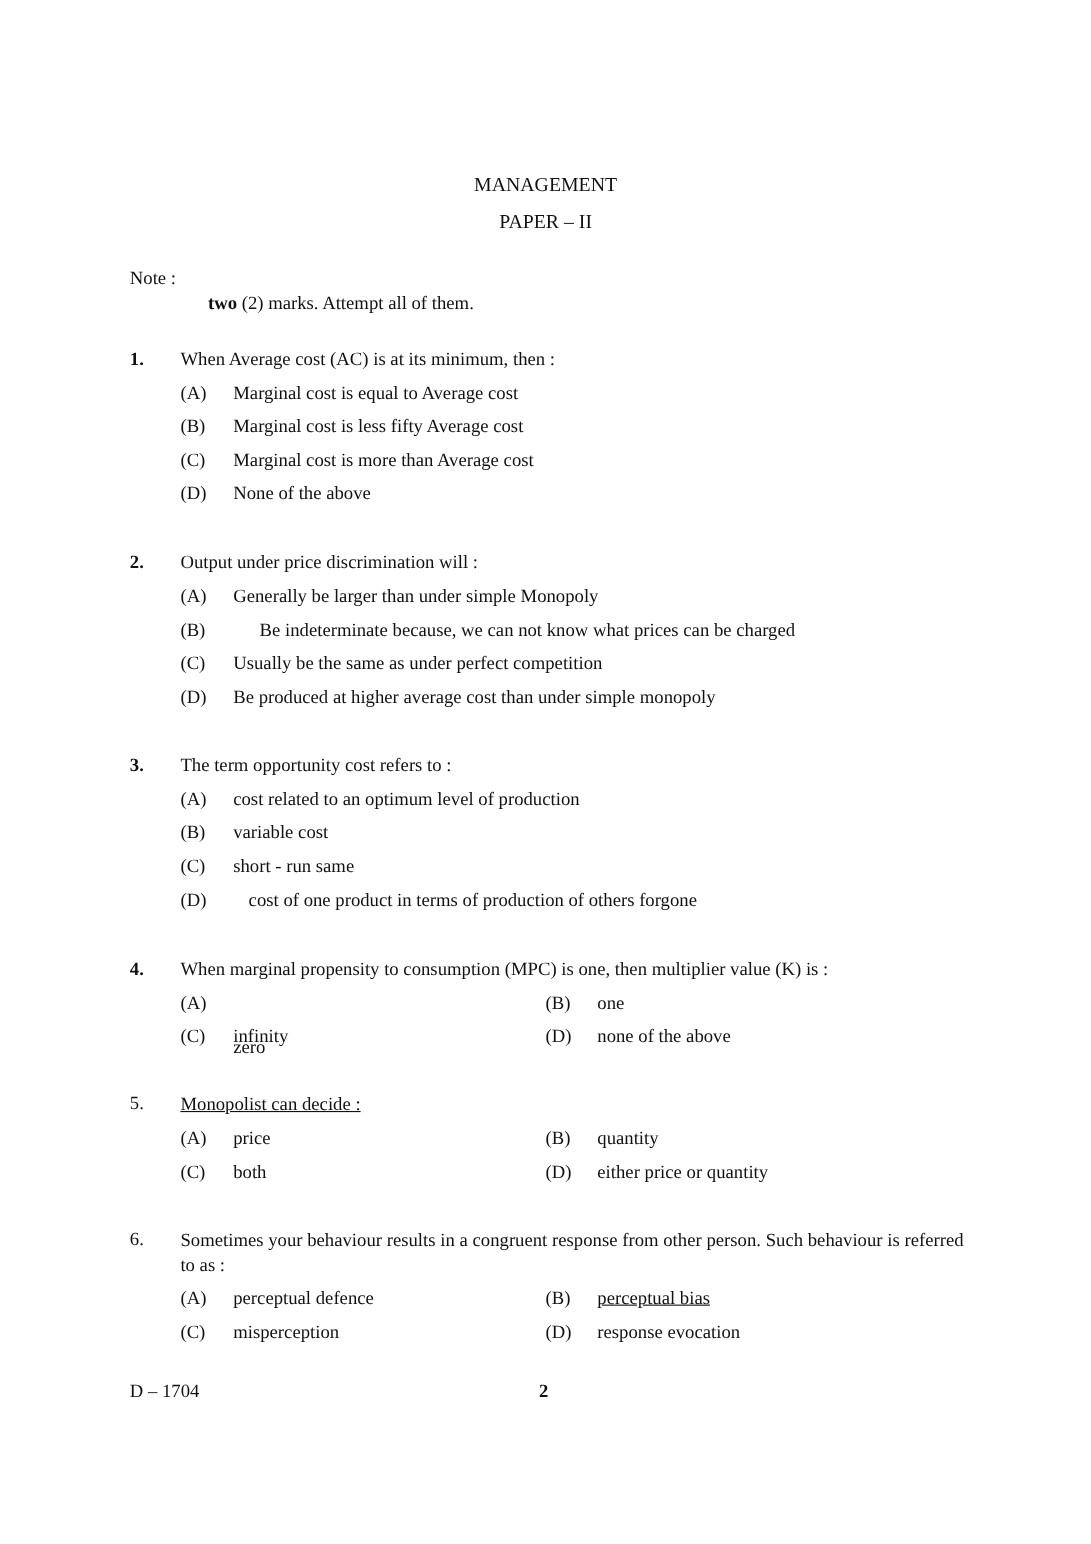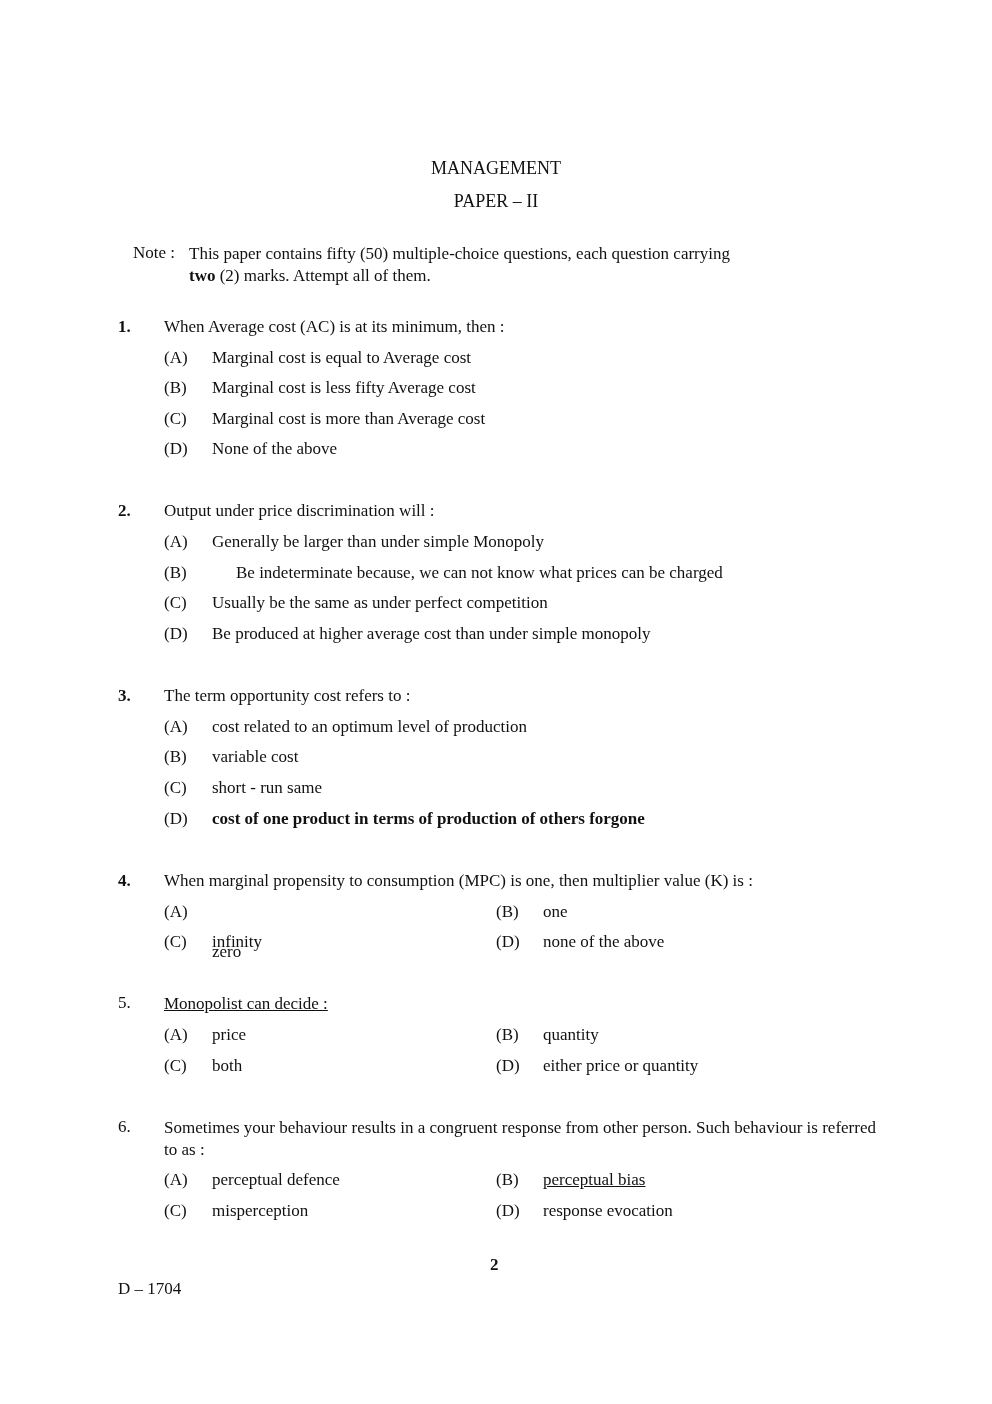--- a/index.html
+++ b/index.html
@@ -3,39 +3,39 @@
 <meta charset="utf-8">
 <style>
   html, body { margin: 0; padding: 0; background: #ffffff; }
   body {
     width: 992px; height: 1404px; position: relative; overflow: hidden;
     font-family: "Liberation Serif", "DejaVu Serif", serif;
     color: #111111; font-size: 17px;
   }
   .abs { position: absolute; white-space: nowrap; }
   .title { left: 0; width: 992px; text-align: center; font-size: 18px; }
-  .note-label { left: 118px; margin-left: 15px; }
+  .note-label { left: 118px; }
   .note-text { left: 189px; width: 690px; white-space: normal; line-height: 22px; text-align: justify; }
   .qnum { left: 118px; font-weight: bold; }
   .qnum.plain { font-weight: normal; }
   .qtext { left: 164px; }
   .qtext.wrap { width: 712px; white-space: normal; line-height: 22px; text-align: justify; }
-  .footer-left { left: 118px; margin-top: 24px; }
+  .footer-left { left: 118px; }
   .footer-page { left: 490px; font-weight: bold; }
   b { font-weight: bold; }
 </style>
 </head>
 <body>
 
 <div class="abs title" style="top:158px;">MANAGEMENT</div>
 <div class="abs title" style="top:191px;">PAPER – II</div>
 
 <div class="abs note-label" style="top:243px;">Note :</div>
 <div class="abs note-text" style="top:243px;">
-  <span>This paper contains fifty (50) multiple-choice questions, each question carrying</span><br>
+  <br>
   <b>two</b><span> (2) marks.  Attempt all of them.</span>
 </div>
 
 <div>
   <div class="abs qnum" style="top:317px;">1.</div>
   <div class="abs qtext" style="top:317px;">When Average cost (AC) is at its minimum, then :</div>
   <div class="abs" style="top:348px; left:164px;">(A)</div>
   <div class="abs" style="top:348px; left:212px;">Marginal cost is equal to Average cost</div>
   <div class="abs" style="top:378px; left:164px;">(B)</div>
   <div class="abs" style="top:378px; left:212px;">Marginal cost is less fifty Average cost</div>
@@ -61,21 +61,21 @@
 <div>
   <div class="abs qnum" style="top:686px;">3.</div>
   <div class="abs qtext" style="top:686px;">The term opportunity cost refers to :</div>
   <div class="abs" style="top:717px; left:164px;">(A)</div>
   <div class="abs" style="top:717px; left:212px;">cost related to an optimum level of production</div>
   <div class="abs" style="top:747px; left:164px;">(B)</div>
   <div class="abs" style="top:747px; left:212px;">variable cost</div>
   <div class="abs" style="top:778px; left:164px;">(C)</div>
   <div class="abs" style="top:778px; left:212px;">short - run same</div>
   <div class="abs" style="top:809px; left:164px;">(D)</div>
-  <div class="abs" style="top:809px; left:212px;font-weight:bold;">cost of one product in terms of production of others forgone</div>
+  <div class="abs" style="top:809px; left:226px;">cost of one product in terms of production of others forgone</div>
 </div>
 
 <div>
   <div class="abs qnum" style="top:871px;">4.</div>
   <div class="abs qtext" style="top:871px;">When marginal propensity to consumption (MPC) is one, then multiplier value (K) is :</div>
   <div class="abs" style="top:902px; left:164px;">(A)</div>
   <div class="abs" style="top:902px; left:212px;margin-top:40px;">zero</div>
   <div class="abs" style="top:902px; left:496px;">(B)</div>
   <div class="abs" style="top:902px; left:543px;">one</div>
   <div class="abs" style="top:932px; left:164px;">(C)</div>

